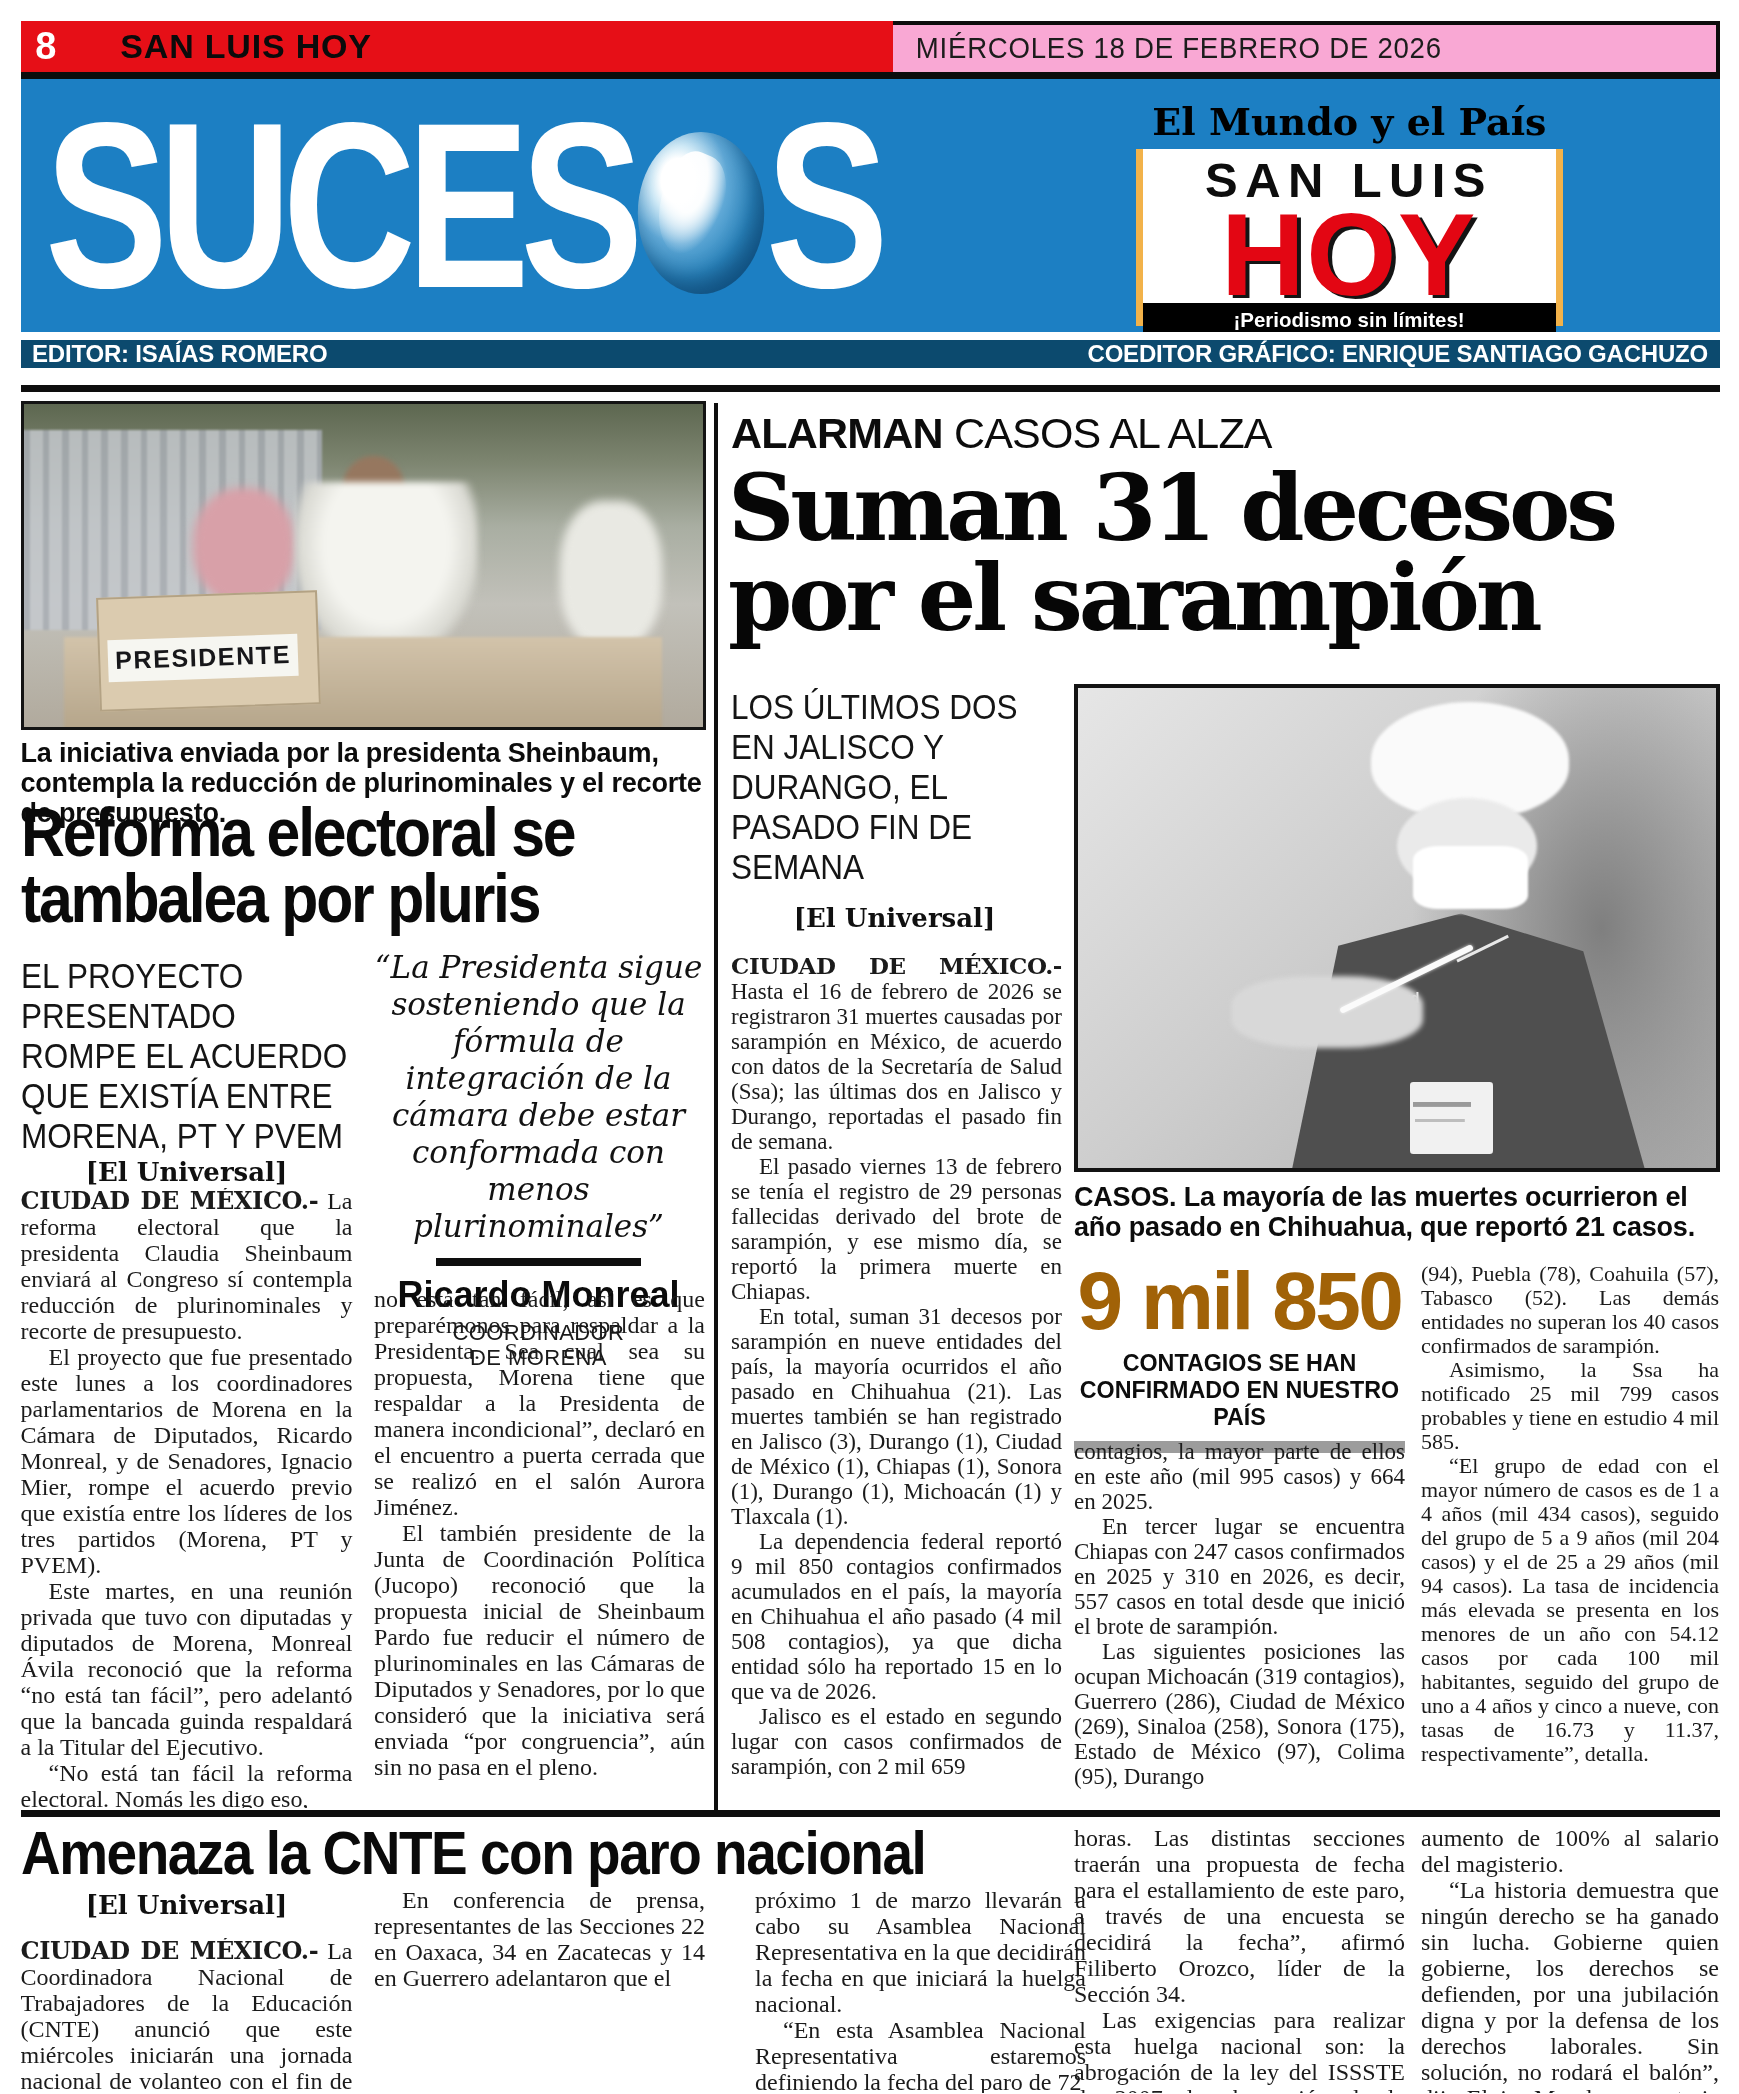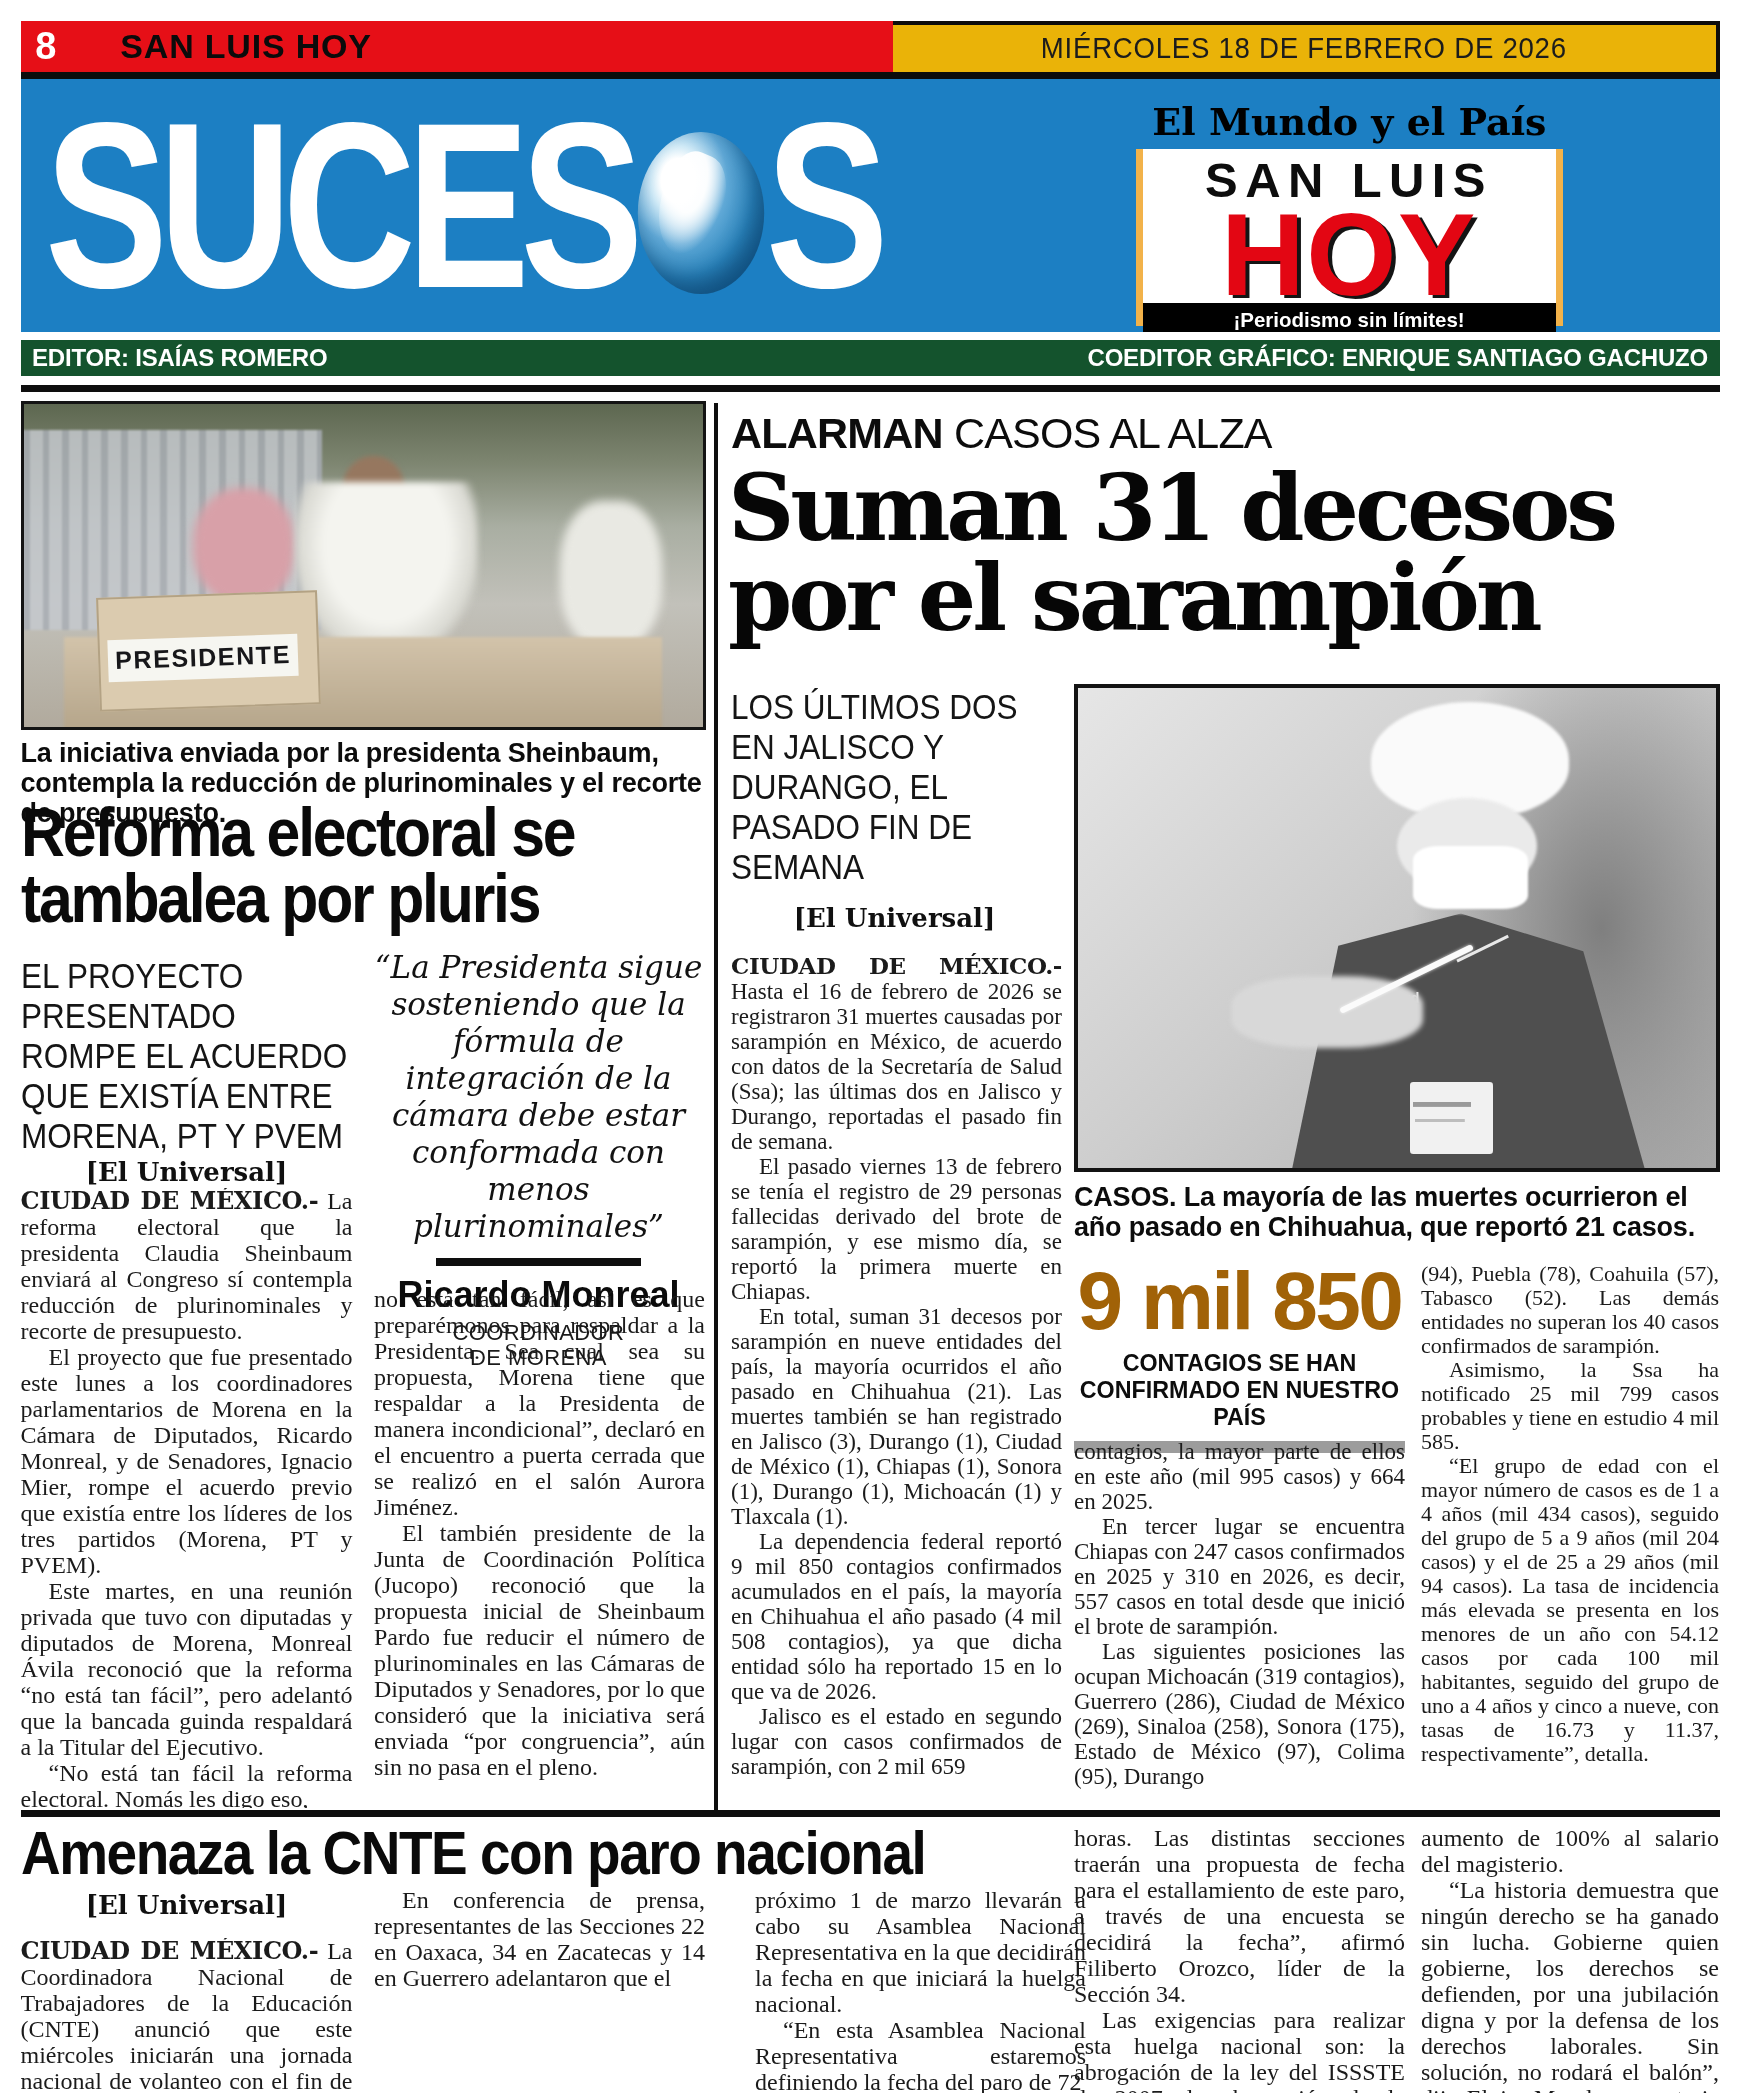--- a/index.html
+++ b/index.html
@@ -4,42 +4,42 @@
 <style>
   html,body{margin:0;padding:0;background:#d8d8d8;}
   .paper{position:relative;width:1740px;height:2095px;background:#ffffff;overflow:hidden;
          font-family:"Liberation Sans",sans-serif;color:#111;}
 
   
   .topbar{position:absolute;left:20.5px;top:20.5px;width:1699px;height:51px;display:flex;border-bottom:8.2px solid #0c0c0c;box-sizing:content-box;}
   .topbar-left{width:872px;background:#e60f17;display:flex;align-items:center;}
   .pagenum{color:#fff;font-weight:bold;font-size:38px;margin-left:14.7px;}
   .brand{color:#0b0b0b;font-weight:bold;font-size:34px;margin-left:64px;letter-spacing:0.8px;}
-  .topbar-right{flex:1;background:#eab308;border-top:4.1px solid #0c0c0c;border-right:4.1px solid #0c0c0c;
-                display:flex;align-items:center;justify-content:center;}
+  .topbar-right{flex:1;background:#f9a8d4;border-top:4.1px solid #0c0c0c;border-right:4.1px solid #0c0c0c;
+                display:flex;align-items:center;justify-content:flex-start;}
   .date{font-size:30px;color:#1c1c1c;letter-spacing:0.8px;transform:scaleX(.92);white-space:nowrap;}
 
   .banner{position:absolute;left:20.5px;top:79px;width:1699px;height:253px;background:#1c7fc3;overflow:hidden;}
   .sucesos{position:absolute;left:24.5px;top:8.2px;font-size:236px;font-weight:bold;color:#fff;
            letter-spacing:-11.5px;line-height:1;transform:scaleX(.78);transform-origin:left top;white-space:nowrap;}
   .globe{display:inline-block;width:162px;height:162px;border-radius:50%;vertical-align:-6.5px;margin:0 1.6px 0 4.9px;
          background:radial-gradient(circle at 32% 30%,#ffffff 0 14%,#cfe9f6 22%,#5fa8d6 40%,#2a85bd 62%,#0f5c90 100%);
          box-shadow:inset -11.5px -14.7px 24.5px rgba(0,40,80,.45);position:relative;}
   .globe:after{content:"";position:absolute;left:18%;top:12%;width:48%;height:66%;
          background:radial-gradient(ellipse at 40% 30%,rgba(255,255,255,.95) 0 30%,rgba(255,255,255,.35) 55%,transparent 70%);
          border-radius:50% 40% 60% 50%;transform:rotate(18deg);}
   .banner-email{position:absolute;left:503px;bottom:11.5px;width:589px;text-align:center;color:#fff;font-weight:bold;font-size:32px;}
   .tagline{position:absolute;right:173px;top:19.6px;color:#000000;font-family:"DejaVu Serif",serif;font-weight:bold;font-size:38px;}
   .logo{position:absolute;right:157px;top:70px;width:413px;height:177px;background:#fff;
         border-left:7.4px solid #f2b24a;border-right:7.4px solid #f2b24a;display:flex;flex-direction:column;align-items:center;}
   .logo-l1{font-size:49px;font-weight:bold;letter-spacing:7.4px;color:#0d0d0d;margin-top:3.3px;}
   .logo-l2{font-size:116px;font-weight:bold;color:#e30613;line-height:.82;letter-spacing:1.6px;text-shadow:4.1px 2.5px 0 #141414;}
   .logo-slogan{margin-top:auto;width:100%;background:#000;color:#fff;text-align:center;font-size:20.5px;font-weight:bold;padding:4.9px 0;}
 
-  .editorbar{position:absolute;left:20.5px;top:340px;width:1699px;height:36px;background:#14532d;color:#fff;
+  .editorbar{position:absolute;left:20.5px;top:340px;width:1699px;height:28px;background:#0c4a6e;color:#fff;
              display:flex;justify-content:space-between;align-items:center;padding:0 11.5px;box-sizing:border-box;
              font-weight:bold;font-size:24px;letter-spacing:-0.2px;}
   .toprule{position:absolute;left:20.5px;top:385px;width:1699px;height:7.4px;background:#0e0e0e;}
   .vrule{position:absolute;left:714px;top:403px;width:4.1px;height:1408px;background:#0e0e0e;}
   .botrule{position:absolute;left:20.5px;top:1810px;width:1699px;height:7.4px;background:#0e0e0e;}
 
   
   .body-serif{font-family:"Liberation Serif",serif;font-size:24px;line-height:26px;text-align:justify;color:#1b1b1b;}
   .body-serif p{margin:0;}
   .body-serif p.ind{text-indent:28px;}

